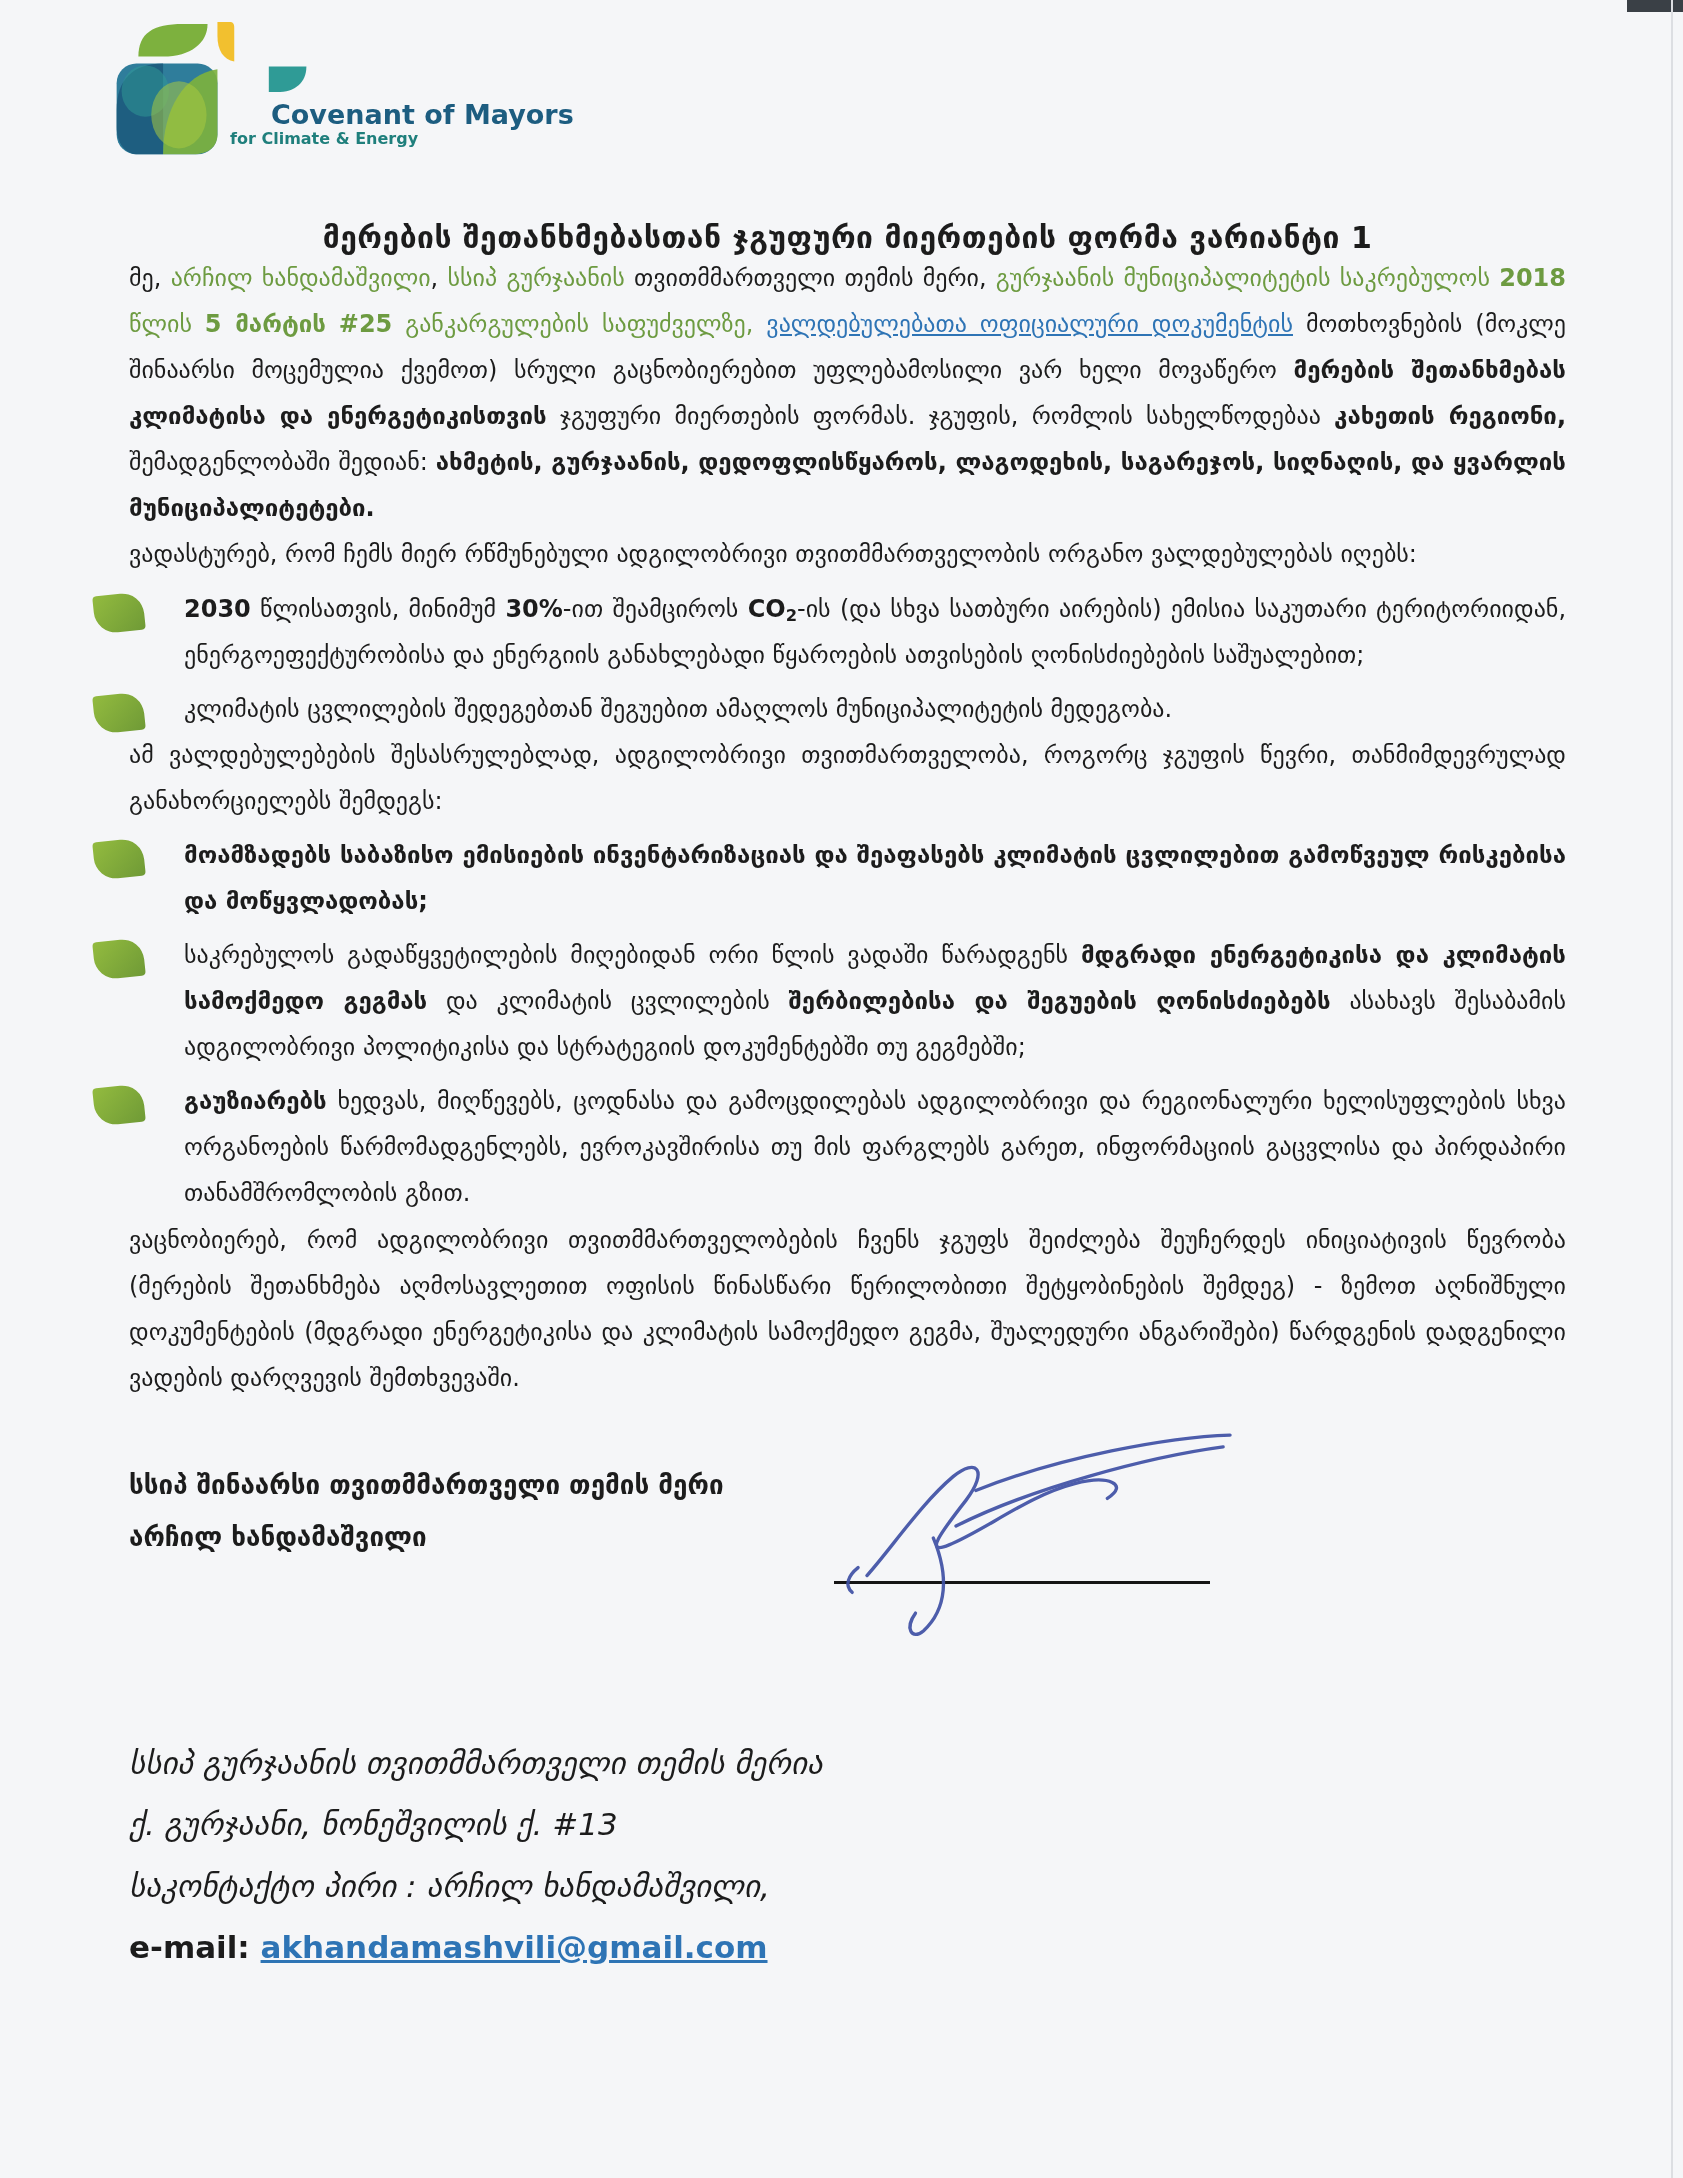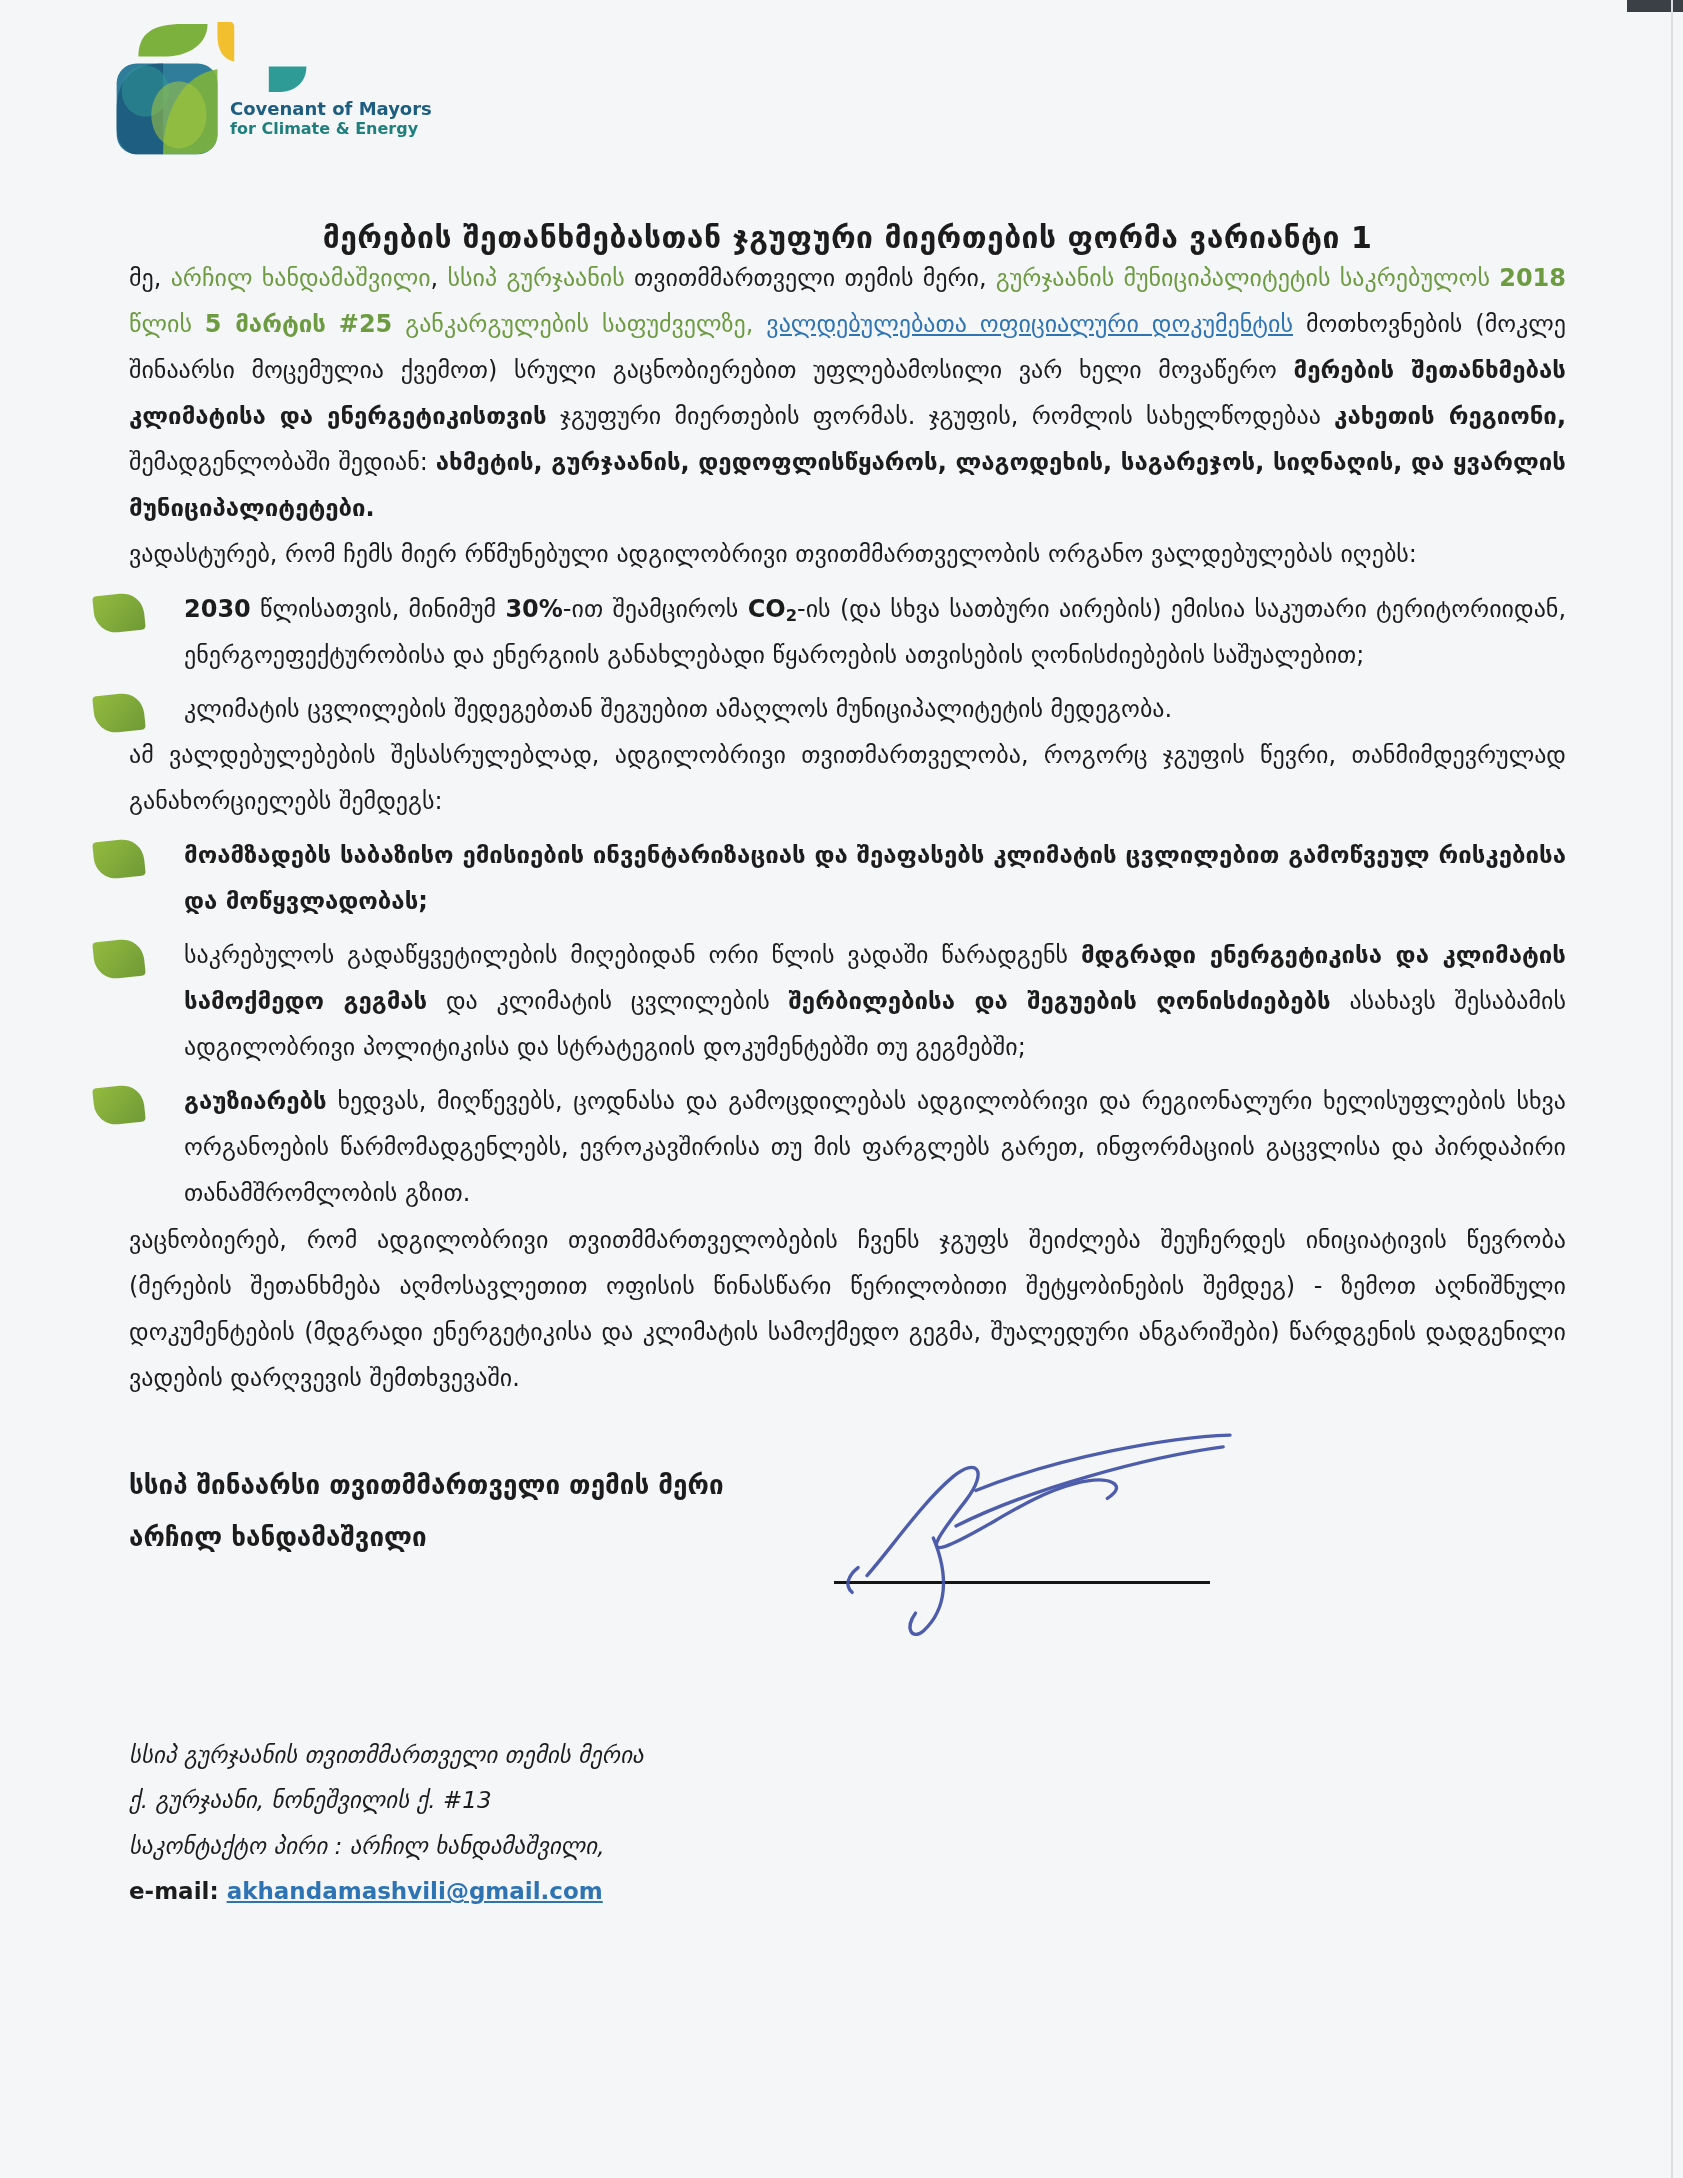--- a/index.html
+++ b/index.html
@@ -15,21 +15,21 @@
     overflow:hidden;
   }
   
   .scan-strip{position:absolute;top:0;right:0;width:56px;height:12px;background:#3a4046;}
   .edge-line{position:absolute;top:0;right:10px;width:2px;height:2178px;background:#dcdee2;}
 
   
   .logo{position:relative;height:166px;}
   .logo svg{position:absolute;left:-45px;top:-8px;}
   .logo-text{position:absolute;left:101px;top:77px;line-height:1.15;}
-  .logo-title{font-weight:bold;font-size:18px;color:#1d5d80;letter-spacing:0px;}
+  .logo-title{font-weight:bold;font-size:27px;color:#1d5d80;letter-spacing:0px;margin-left:41px;}
   .logo-subtitle{font-weight:bold;font-size:16px;color:#1f7f7c;}
 
   .doc-title{
     text-align:center;
     font-weight:bold;
     font-size:30px;
     margin-top:32px;
     letter-spacing:0.5px;
   }
 
@@ -58,21 +58,21 @@
   .bullet .btext{flex:1;}
 
   
   .sig-block{position:relative;margin-top:69px;height:168px;}
   .sig-role{font-weight:600;font-size:26px;margin-top:18px;}
   .sig-name{font-weight:600;font-size:26px;margin-top:22px;}
   .sig-line{position:absolute;left:705px;top:111px;width:376px;height:3px;background:#151515;}
   .sig-scribble{position:absolute;left:644px;top:-51px;pointer-events:none;}
 
   
-  .footer{margin-top:95px;font-size:23px;line-height:1.98;font-style:italic;}
+  .footer{margin-top:95px;font-size:31px;line-height:1.98;font-style:italic;}
   .footer .email-line{font-style:normal;font-weight:bold;}
   .footer a.email{color:#2e74b5;text-decoration:underline;cursor:pointer;}
 </style>
 </head>
 <body>
 
 <div class="page">
 
   <div class="scan-strip"></div>
   <div class="edge-line"></div>

